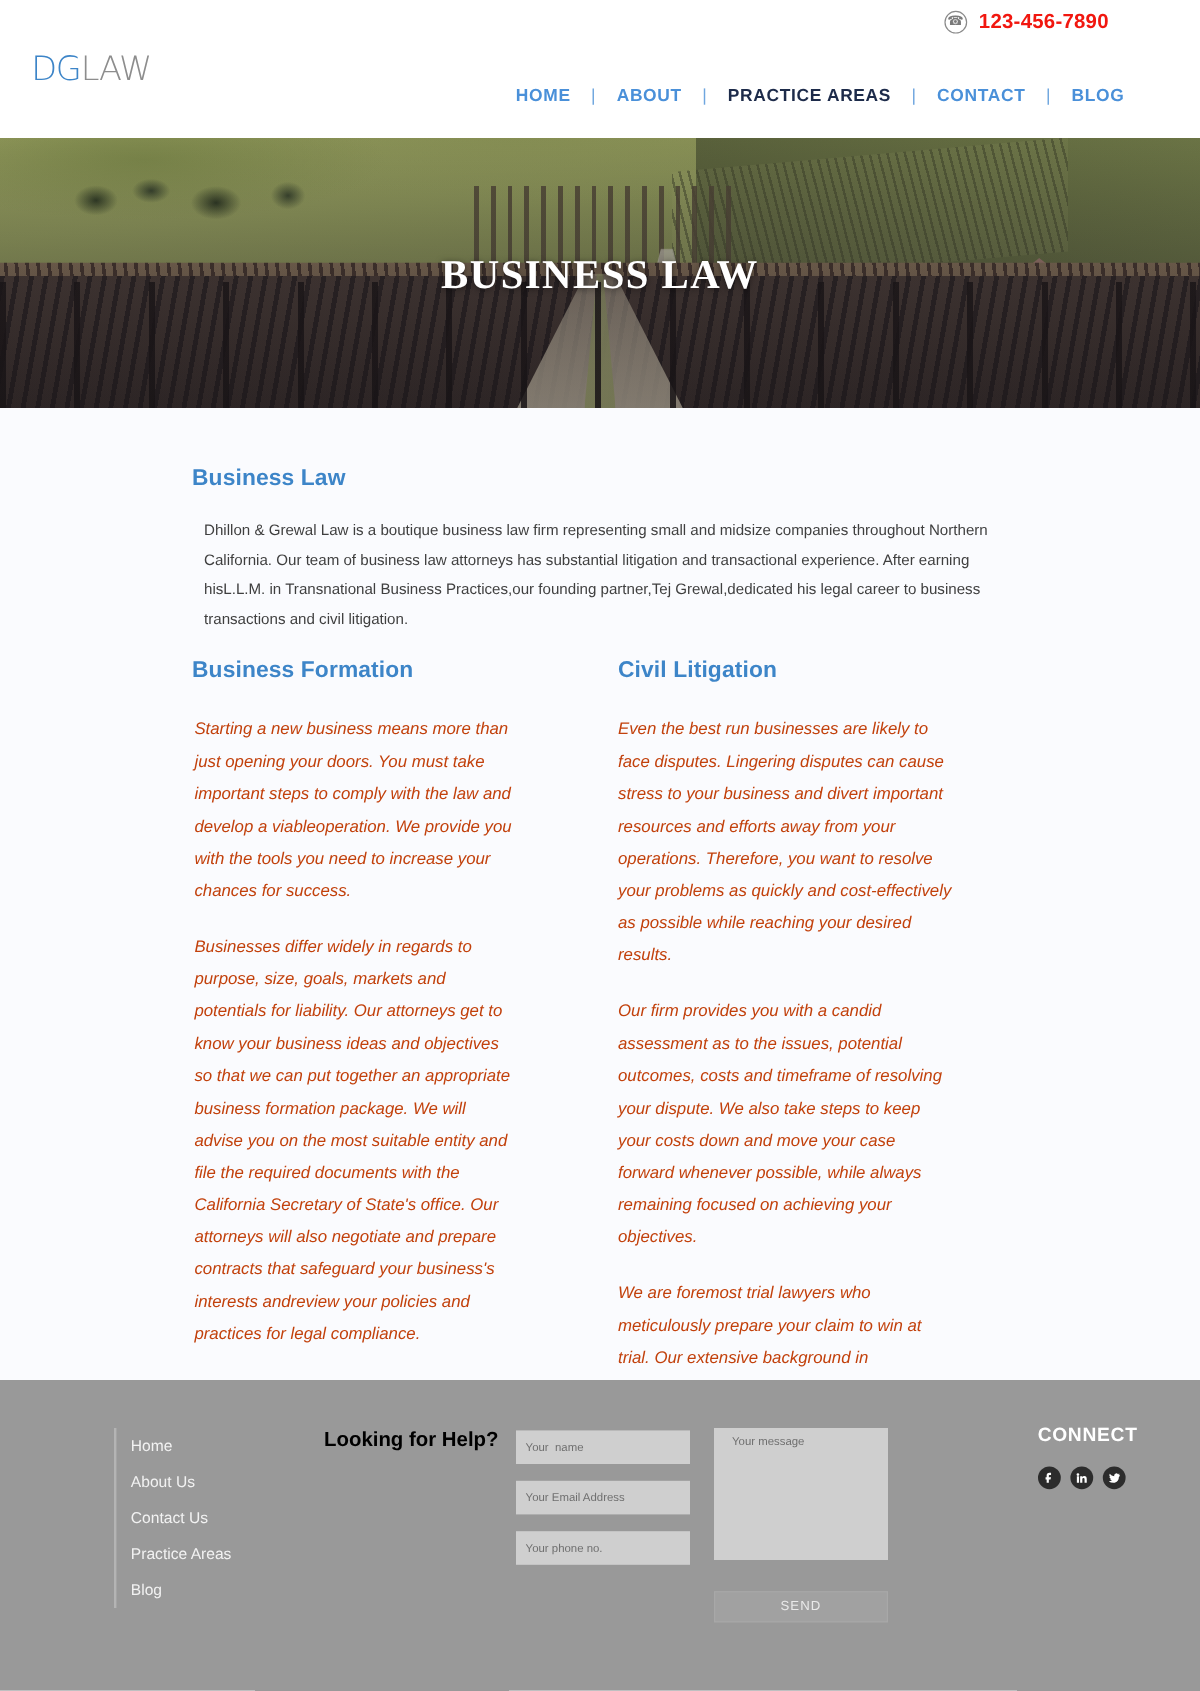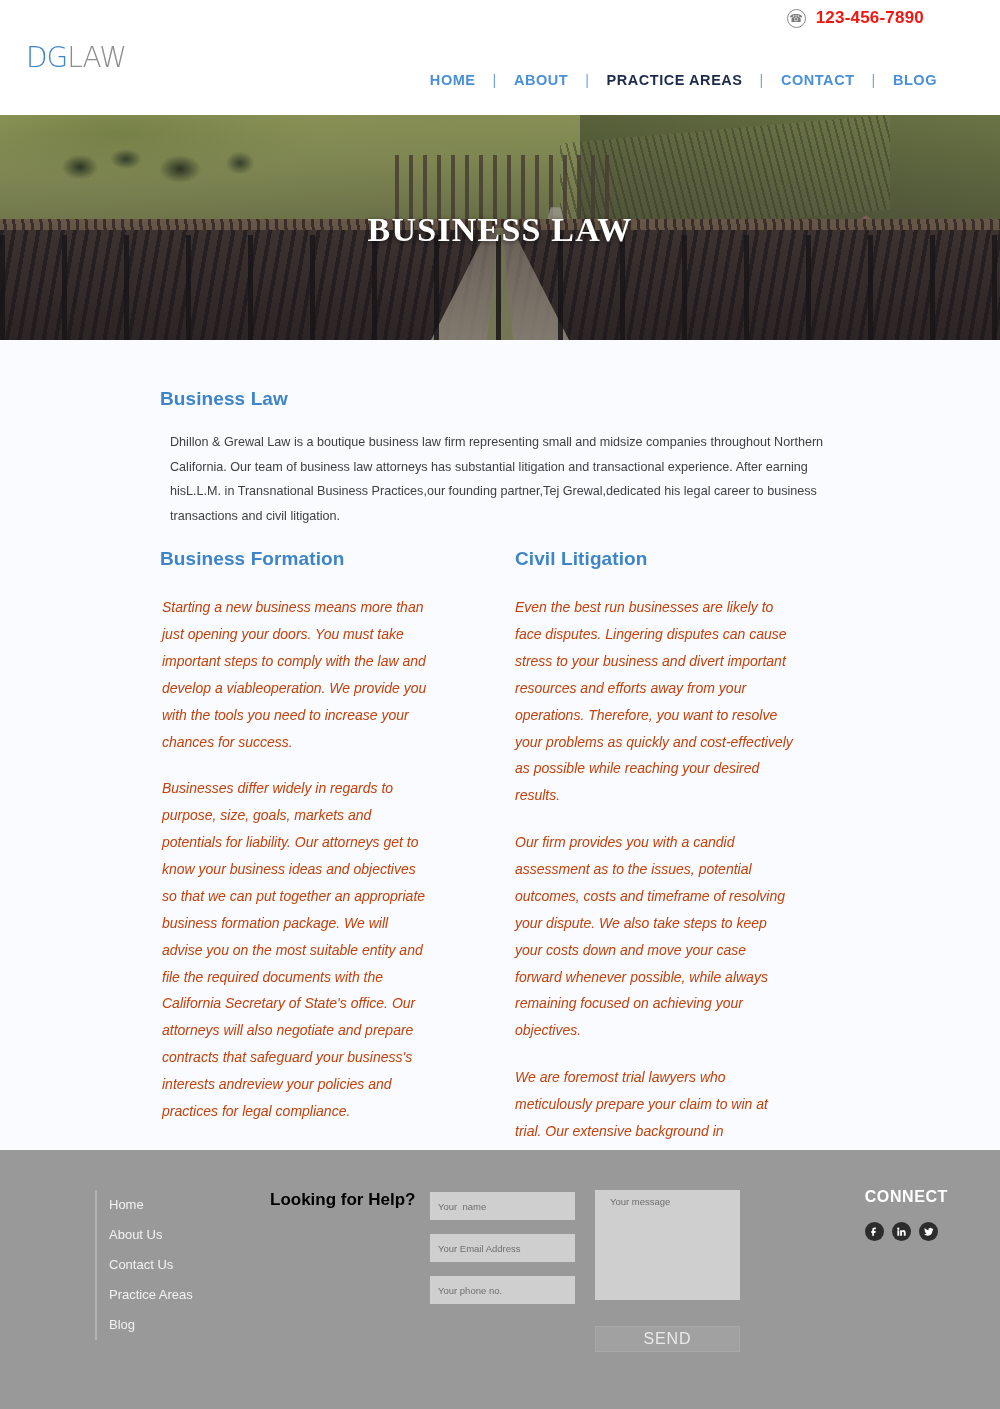--- a/index.html
+++ b/index.html
@@ -341,21 +341,21 @@
     font-family: "Liberation Sans", sans-serif;
   }
   .f-textarea::placeholder { color: #6f6f6f; }
   .btn-send {
     margin-top: 26px;
     width: 145px;
     height: 26px;
     background: rgba(170,170,170,.45);
     border: 1px solid #a8a8a8;
     color: #e9e9e9;
-    font-size: 16px;
+    font-size: 11px;
     letter-spacing: .9px;
     cursor: pointer;
     font-family: "Liberation Sans", sans-serif;
   }
   .connect {
     position: absolute;
     right: 52px; top: 38px;
     text-align: left;
   }
   .connect-title {

